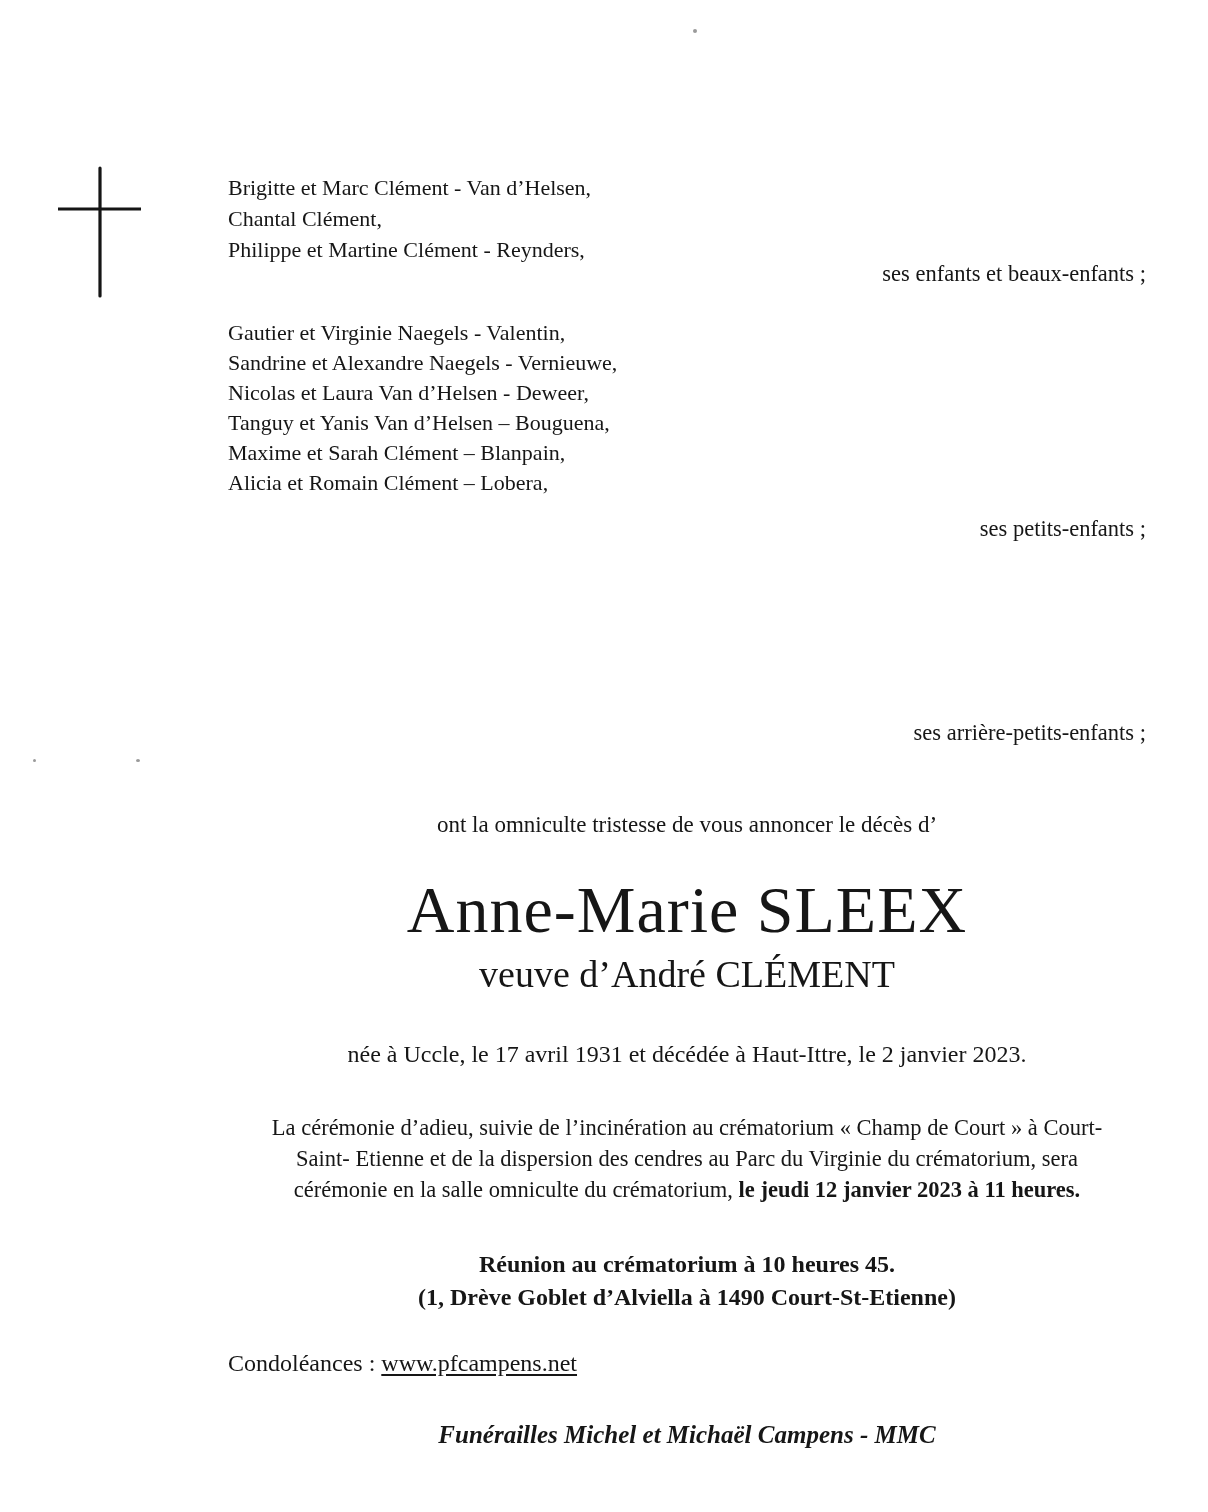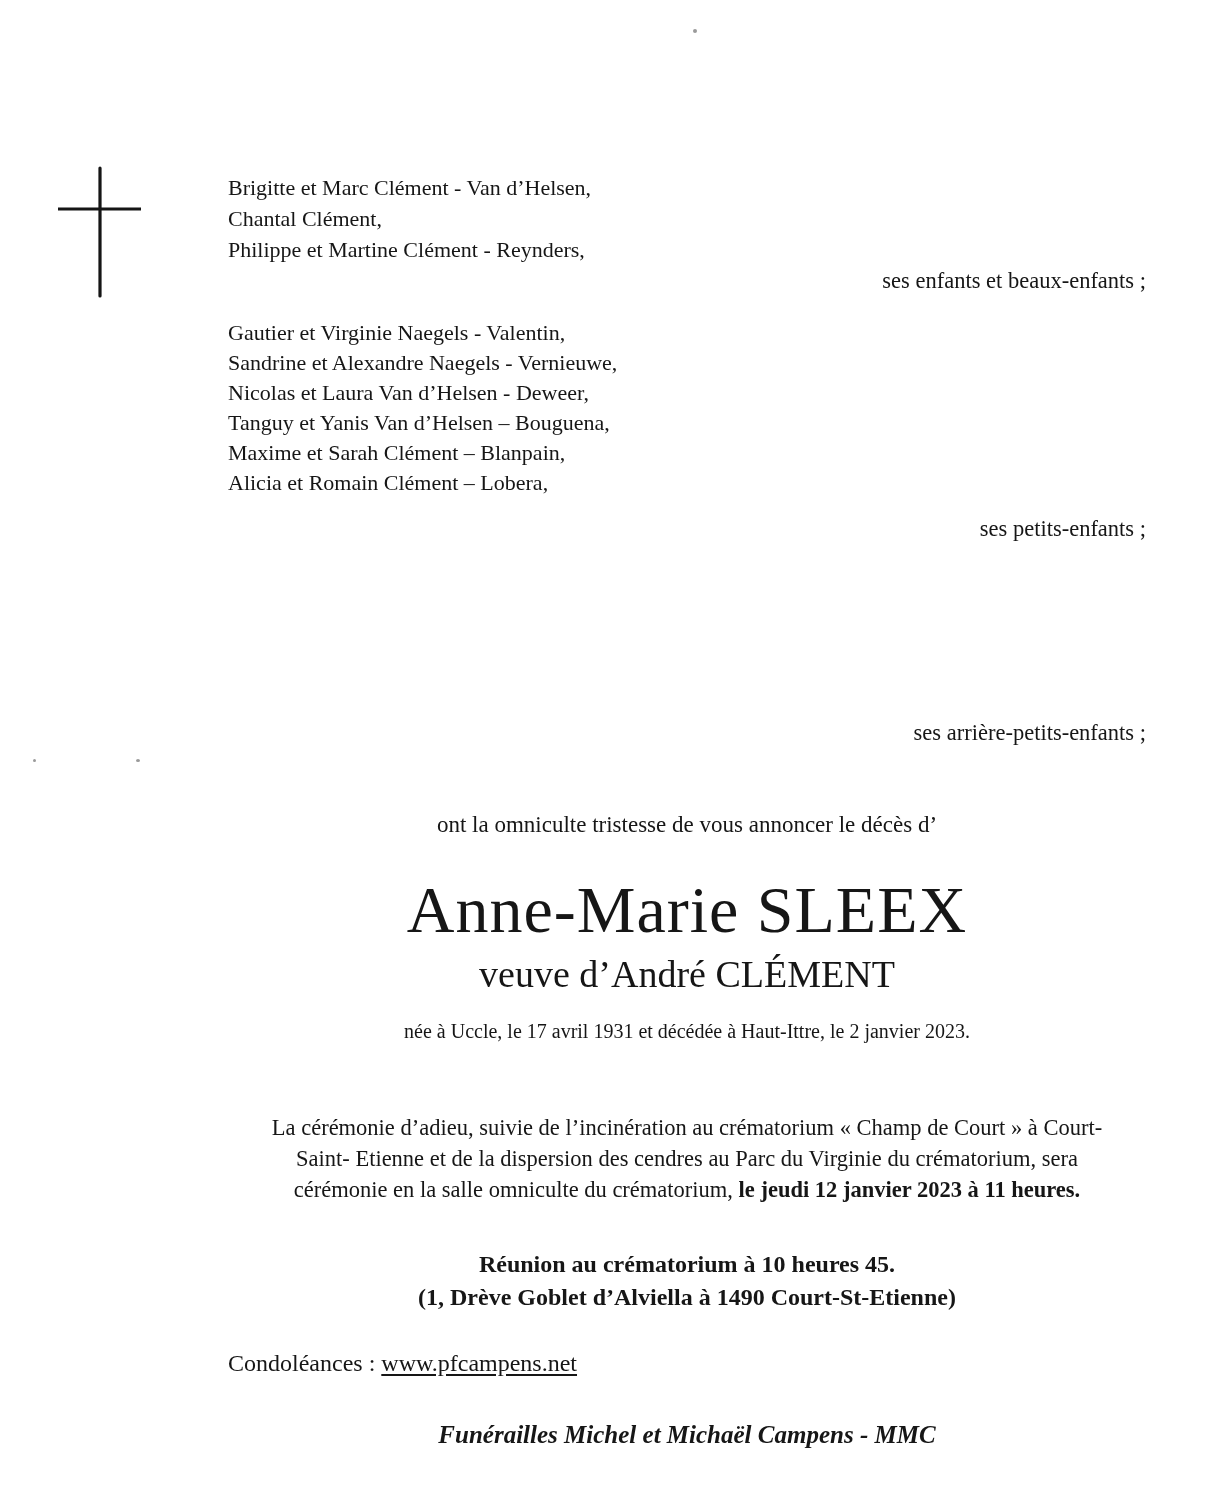--- a/index.html
+++ b/index.html
@@ -26,39 +26,39 @@
   .names-3 { top: 574px; }
   .names-3 .line { line-height: 30px; }
 
   
   .rel-label {
     right: 62px;
     font-size: 22.5px;
     text-align: right;
     white-space: nowrap;
   }
-  .rel-1 { top: 268px; }
+  .rel-1 { top: 261px; }
   .rel-2 { top: 516px; }
   .rel-3 { top: 720px; }
 
   
   .center-col { left: 228px; width: 918px; text-align: center; }
 
   .intro { top: 812px; font-size: 23px; }
   .deceased {
     top: 874px;
     font-size: 66px;
     letter-spacing: 1px;
     font-weight: normal;
     margin: 0;
     line-height: 1.1;
     text-align: center;
   }
   .relation { top: 952px; font-size: 38px; }
-  .life-dates { top: 1020px; font-size: 20px; }
+  .life-dates { top: 1041px; font-size: 24px; }
 
   .ceremony { left: 220px; width: 934px; top: 1112px; text-align: center; font-size: 22.5px; }
   .ceremony .cline { line-height: 31px; white-space: nowrap; }
   .ceremony .bold { font-weight: bold; }
 
   .meeting { top: 1248px; font-size: 24px; font-weight: bold; }
   .meeting .mline { line-height: 33px; white-space: nowrap; }
 
   .condolences { left: 228px; top: 1350px; font-size: 24px; white-space: nowrap; }
   .condolences .link { text-decoration: underline; text-underline-offset: 3px; }

